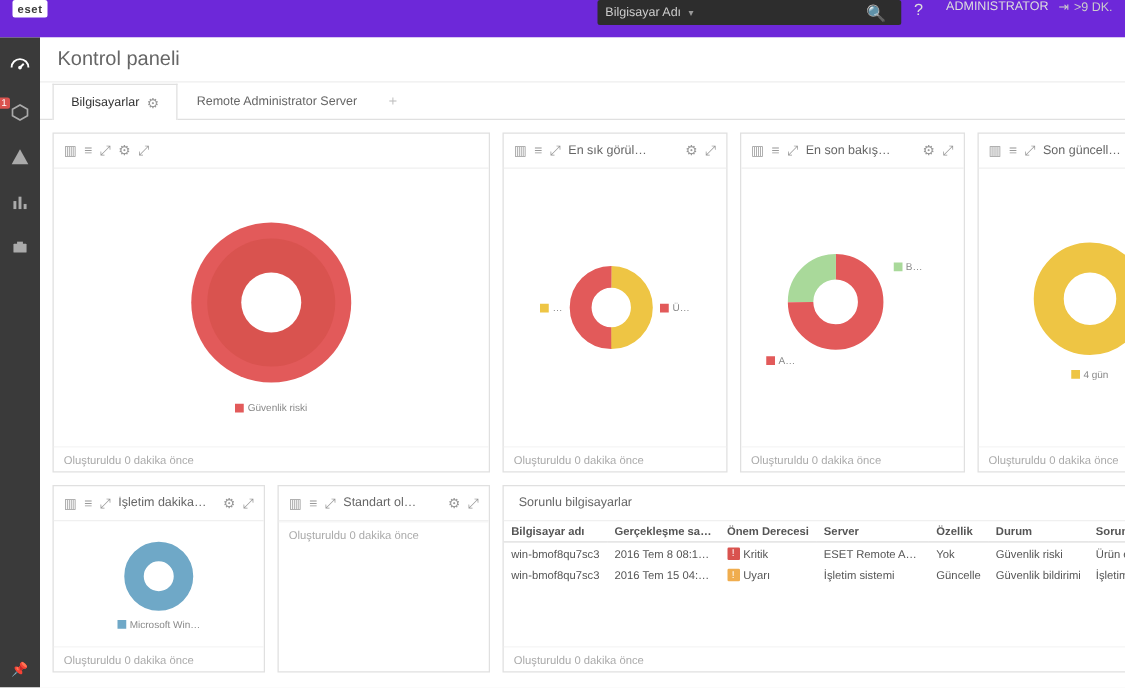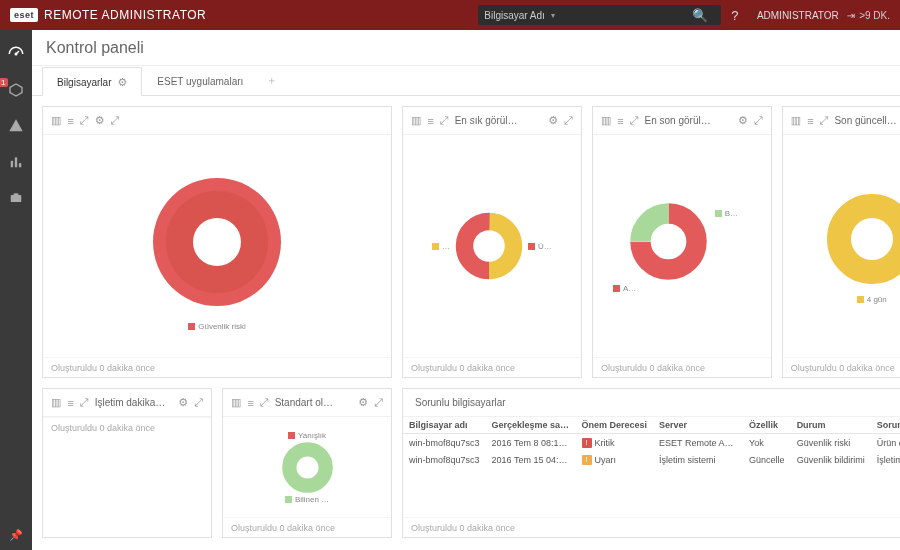--- a/index.html
+++ b/index.html
@@ -1,17 +1,17 @@
 <!DOCTYPE html>
 <html><head>
 <meta charset="utf-8">
 <style>
 *{box-sizing:border-box;margin:0;padding:0;font-family:Arial,Helvetica,sans-serif}
 body{background:#f5f5f5;width:900px;height:550px;overflow:hidden;font-size:11px;color:#555}
-.topbar{height:30px;background:#7f1d1d;display:flex;align-items:center;padding:0 10px;color:#fff}
+.topbar{height:30px;background:#6d28d9;display:flex;align-items:flex-start;padding:0 10px;color:#fff}
 .brand{display:flex;align-items:center;gap:6px;font-size:12px;letter-spacing:.5px}
 .brand-box{background:#fff;color:#3a3a3a;font-weight:700;font-size:9px;padding:2px 4px;border-radius:2px}
 .spacer{flex:1}
 .search-wrap{display:flex;align-items:center;background:#2d2d2d;border-radius:2px;height:20px;padding:0 6px;gap:6px}
 .search-wrap input{background:transparent;border:0;color:#fff;width:120px;font-size:10px;outline:none}
 .tb-ico{width:28px;text-align:center;font-size:13px;cursor:pointer;color:#ddd}
 .admin{font-size:10px;color:#ddd;padding:0 8px}
 .exit{font-size:10px;color:#ccc;display:flex;align-items:center;gap:4px}
 .layout{display:flex;height:calc(100% - 30px)}
 .sidebar{width:38px;background:#3a3a3a;display:flex;flex-direction:column;align-items:center;padding-top:8px;gap:4px;position:relative}
@@ -47,21 +47,20 @@
 .sev{display:inline-flex;align-items:center;gap:3px}
 .sev-ico{width:10px;height:10px;display:inline-block;text-align:center;line-height:10px;color:#fff;font-size:8px;border-radius:1px}
 svg{display:block}
 </style>
 </head>
 <body>
 
 <div class="topbar">
   <div class="brand">
     <span class="brand-box">eset</span>
-    <span>REMOTE ADMINISTRATOR</span>
   </div>
   <div class="spacer"></div>
   <div class="search-wrap">
     <span style="color:#ccc;font-size:10px">Bilgisayar Adı</span>
     <span style="color:#999;font-size:8px">▾</span>
     <input placeholder="" style="">
     <span class="tb-ico">🔍</span>
   </div>
   <span class="tb-ico">?</span>
   <span class="admin">ADMINISTRATOR</span>
@@ -112,21 +111,21 @@
       <h1>Kontrol paneli</h1>
 
     </div>
 
     <div class="tabs">
       <div class="tab active">
           <span>Bilgisayarlar</span>
           <span class="gear">⚙</span>
         </div>
       <div class="tab">
-          <span>ESET uygulamaları</span>
+          <span>Remote Administrator Server</span>
         </div>
       <span class="add-tab">＋</span>
     </div>
 
     <div class="board">
       <div class="row">
 
         <div class="panel p1">
           <div class="panel-head">
             <span class="ph-ico">▥</span>
@@ -175,21 +174,21 @@
             </div>
           </div>
           <div class="panel-foot">Oluşturuldu 0 dakika önce</div>
         </div>
 
         <div class="panel p3">
           <div class="panel-head">
               <span class="ph-ico">▥</span>
               <span class="ph-ico">≡</span>
               <span class="ph-ico">⤢</span>
-              <span class="ph-title">En son görül…</span>
+              <span class="ph-title">En son bakış…</span>
               <span class="ph-ico">⚙</span>
               <span class="ph-ico">⤢</span>
             </div>
           <div class="panel-body">
             <div style="display:flex;align-items:center;gap:4px">
               <svg width="85" height="85" viewBox="0 0 100 100">
                 <circle cx="50" cy="50" r="33" fill="none" stroke="#e25a5a" stroke-width="24" stroke-dasharray="155 207" transform="rotate(-90 50 50)"></circle>
                 <circle cx="50" cy="50" r="33" fill="none" stroke="#a9d99a" stroke-width="24" stroke-dasharray="52 207" transform="rotate(180 50 50)"></circle>
               </svg>
               <div class="legend" style="align-self:flex-start;margin-top:10px">
@@ -228,44 +227,40 @@
       <div class="row">
         <div class="panel p5">
           <div class="panel-head">
               <span class="ph-ico">▥</span>
               <span class="ph-ico">≡</span>
               <span class="ph-ico">⤢</span>
               <span class="ph-title">İşletim dakika…</span>
               <span class="ph-ico">⚙</span>
               <span class="ph-ico">⤢</span>
             </div>
+          <div class="panel-body">
+            <svg width="60" height="60" viewBox="0 0 100 100">
+                <circle cx="50" cy="50" r="33" fill="none" stroke="#6fa8c7" stroke-width="26"></circle>
+              </svg>
+            <div class="legend" style="margin-top:4px">
+                <span class="lg-sq" style="background:#6fa8c7"></span>
+                <span>Microsoft Win…</span>
+              </div>
+          </div>
           <div class="panel-foot">Oluşturuldu 0 dakika önce</div>
         </div>
         <div class="panel p6">
           <div class="panel-head">
               <span class="ph-ico">▥</span>
               <span class="ph-ico">≡</span>
               <span class="ph-ico">⤢</span>
               <span class="ph-title">Standart ol…</span>
               <span class="ph-ico">⚙</span>
               <span class="ph-ico">⤢</span>
             </div>
-          <div class="panel-body">
-            <div class="legend">
-                <span class="lg-sq" style="background:#e25a5a"></span>
-                <span>Yanışlık</span>
-              </div>
-            <svg width="55" height="55" viewBox="0 0 100 100">
-                <circle cx="50" cy="50" r="33" fill="none" stroke="#a9d99a" stroke-width="26"></circle>
-              </svg>
-            <div class="legend">
-                <span class="lg-sq" style="background:#a9d99a"></span>
-                <span>Bilinen …</span>
-              </div>
-          </div>
           <div class="panel-foot">Oluşturuldu 0 dakika önce</div>
         </div>
         <div class="panel p7">
           <div class="panel-head">
               <span class="ph-title" style="padding-left:4px">Sorunlu bilgisayarlar</span>
             </div>
           <div class="panel-body" style="align-items:stretch;justify-content:flex-start">
             <table class="tbl">
               <thead>
                   <tr id="pt-head">

